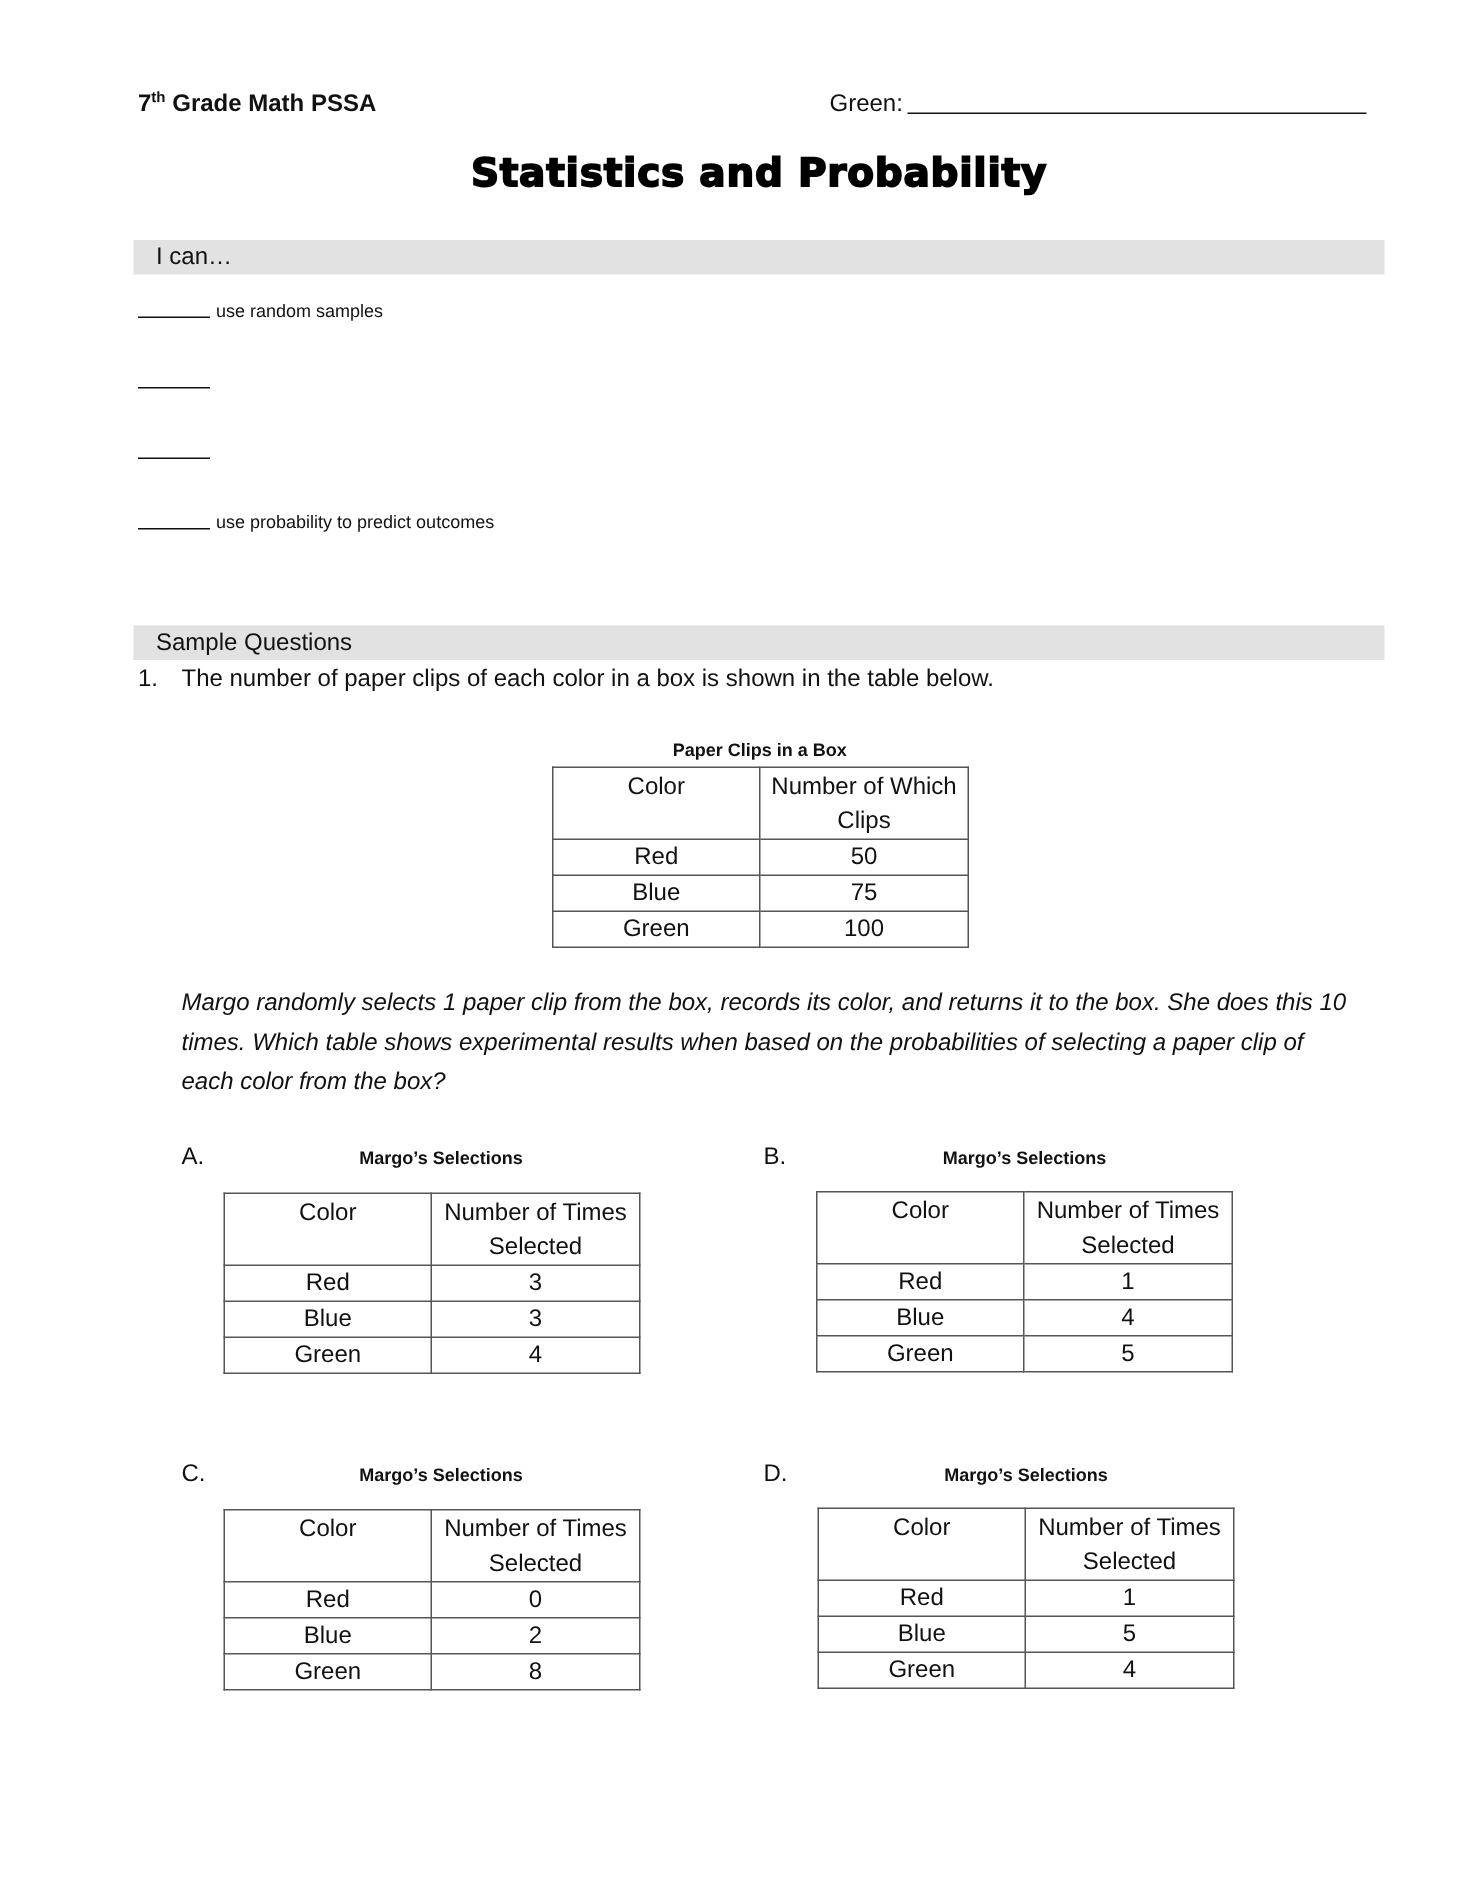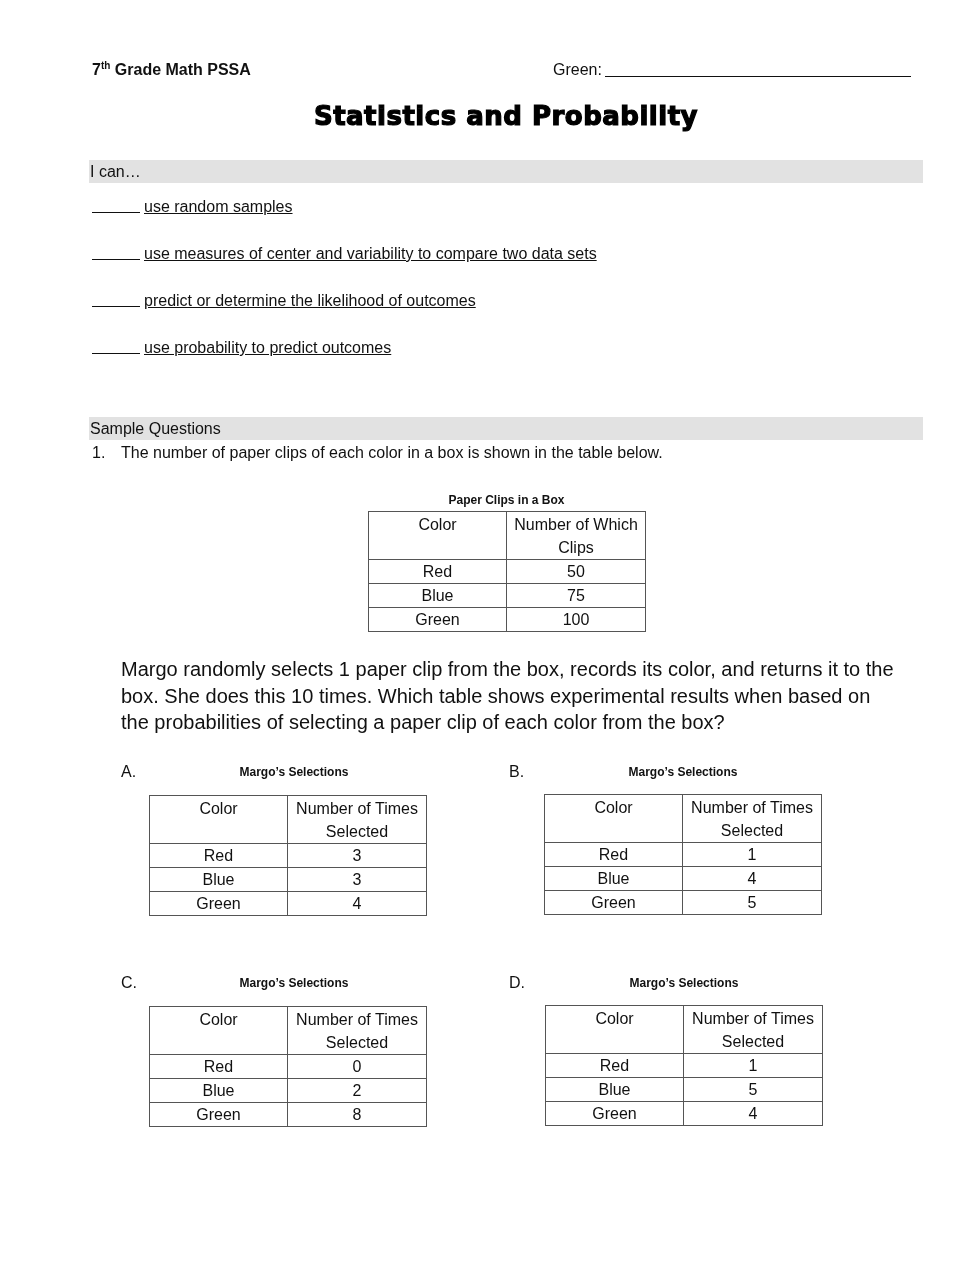--- a/index.html
+++ b/index.html
@@ -17,27 +17,27 @@
     .header-right { left: 553px; top: 60px; font-size: 16px; line-height: 20px; white-space: nowrap; }
     .name-line { display: inline-block; width: 306px; border-bottom: 1px solid #111; height: 16px; vertical-align: -2px; margin-left: 3px; }
     .page-title {
       left: 0; width: 1012px; top: 99px; text-align: center;
       font-family: "DejaVu Sans", sans-serif; font-weight: 900;
       font-size: 26px; letter-spacing: 0.5px; line-height: 34px;
       -webkit-text-stroke: 1.2px #000; color: #000;
     }
     .section-bar {
       left: 89px; width: 834px; height: 23px; background: #e2e2e2;
-      padding-left: 1px; font-size: 16px; line-height: 23px;
-    }
-    .ican-item { left: 92px; font-size: 16px; line-height: 20px; white-space: nowrap; text-decoration: underline; }
+      padding-left: 15px; font-size: 16px; line-height: 23px;
+    }
+    .ican-item { left: 92px; font-size: 12px; line-height: 20px; white-space: nowrap; }
     .blank { display: inline-block; width: 48px; border-bottom: 1px solid #111; height: 15px; vertical-align: -1px; margin-right: 4px; }
     .q-num { left: 92px; top: 443px; line-height: 20px; }
     .q-text { left: 121px; top: 443px; line-height: 20px; white-space: nowrap; }
-    .para { left: 121px; top: 656px; width: 780px; line-height: 26.5px; font-size: 20px; }
+    .para { left: 121px; top: 656px; width: 780px; line-height: 26.5px; font-size: 16px; font-style: italic; }
     .tbl-caption { font-weight: bold; text-align: center; font-size: 12px; line-height: 20px; }
     table.dt {
       position: absolute; border-collapse: collapse;
       font-size: 16px; table-layout: fixed;
     }
     table.dt td {
       border: 1.5px solid #555; text-align: center; line-height: 23px;
       padding: 0; vertical-align: top; margin-left: 27px;
     }
     table.dt tr.hdr td { height: 48px; padding-top: 1px; }
@@ -48,22 +48,22 @@
 <body>
 
 <div class="abs header-left"><span>7</span><sup>th</sup><span> Grade Math PSSA</span></div>
 <div class="abs header-right"><span>Green:</span><span class="name-line"></span></div>
 
 <div class="abs page-title">Statistics and Probability</div>
 
 <div class="abs section-bar" style="top:160px;">I can…</div>
 
 <div class="abs ican-item" style="top:197px;"><span class="blank"></span><span>use random samples</span></div>
-<div class="abs ican-item" style="top:244px;"><span class="blank"></span><span>use measures of center and variability to compare two data sets</span></div>
-<div class="abs ican-item" style="top:291px;"><span class="blank"></span><span>predict or determine the likelihood of outcomes</span></div>
+<div class="abs ican-item" style="top:244px;"><span class="blank"></span></div>
+<div class="abs ican-item" style="top:291px;"><span class="blank"></span></div>
 <div class="abs ican-item" style="top:338px;"><span class="blank"></span><span>use probability to predict outcomes</span></div>
 
 <div class="abs section-bar" style="top:417px;">Sample Questions</div>
 
 <div class="abs q-num">1.</div>
 <div class="abs q-text">The number of paper clips of each color in a box is shown in the table below.</div>
 
 <div class="abs tbl-caption" style="left:368px; width:277px; top:490px;">Paper Clips in a Box</div>
 <table class="dt" style="left:368px; top:511px; width:277px;">
   <colgroup>

